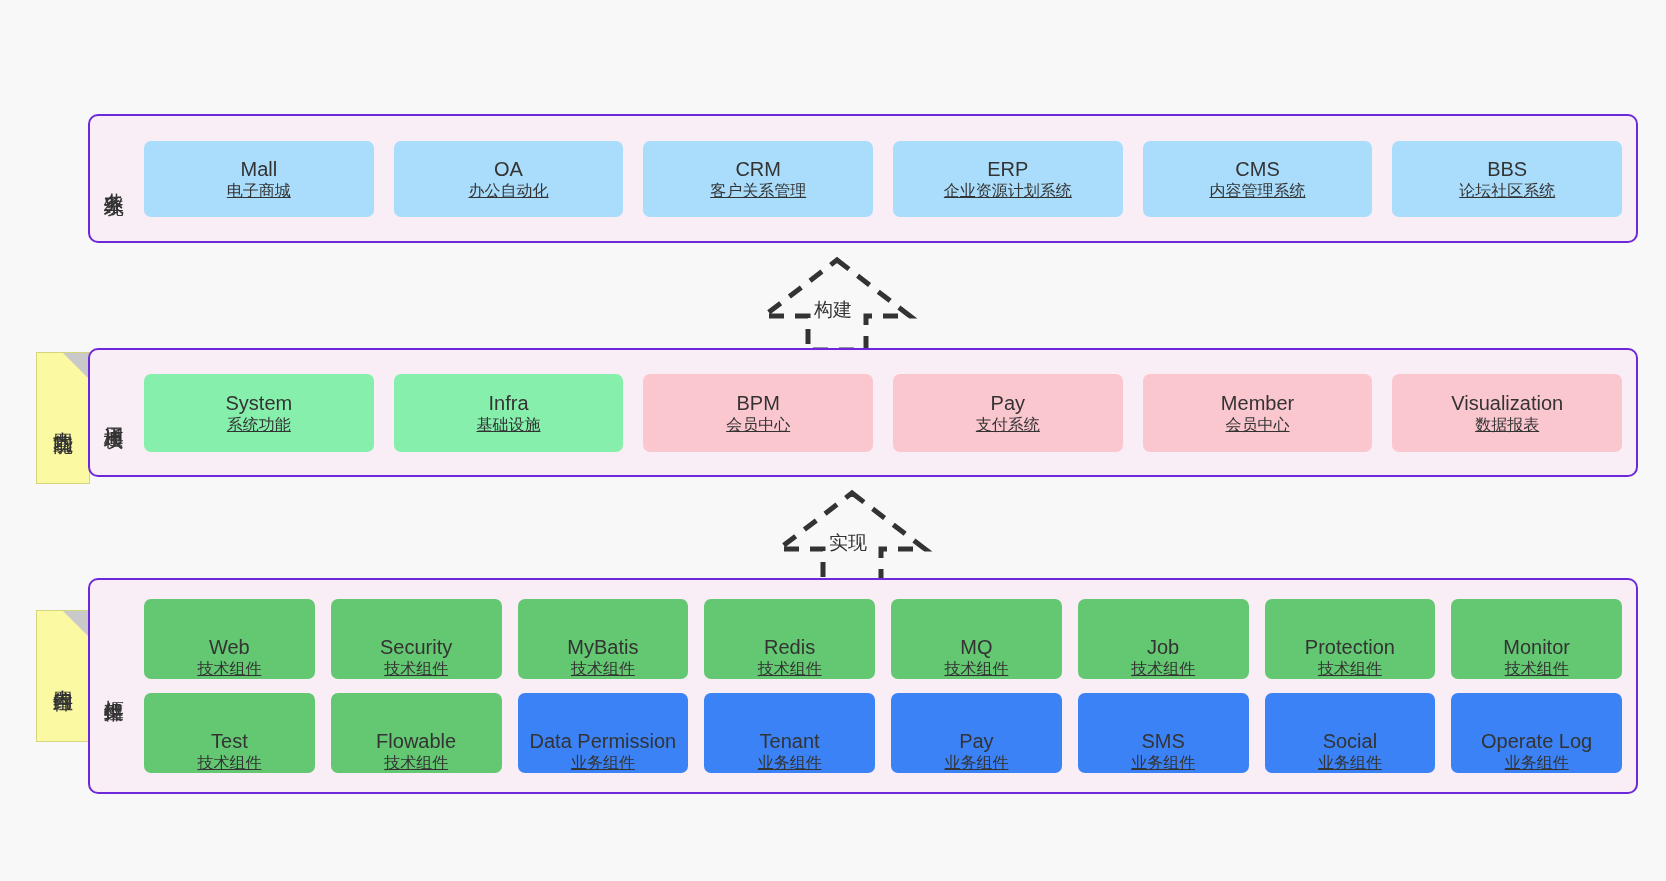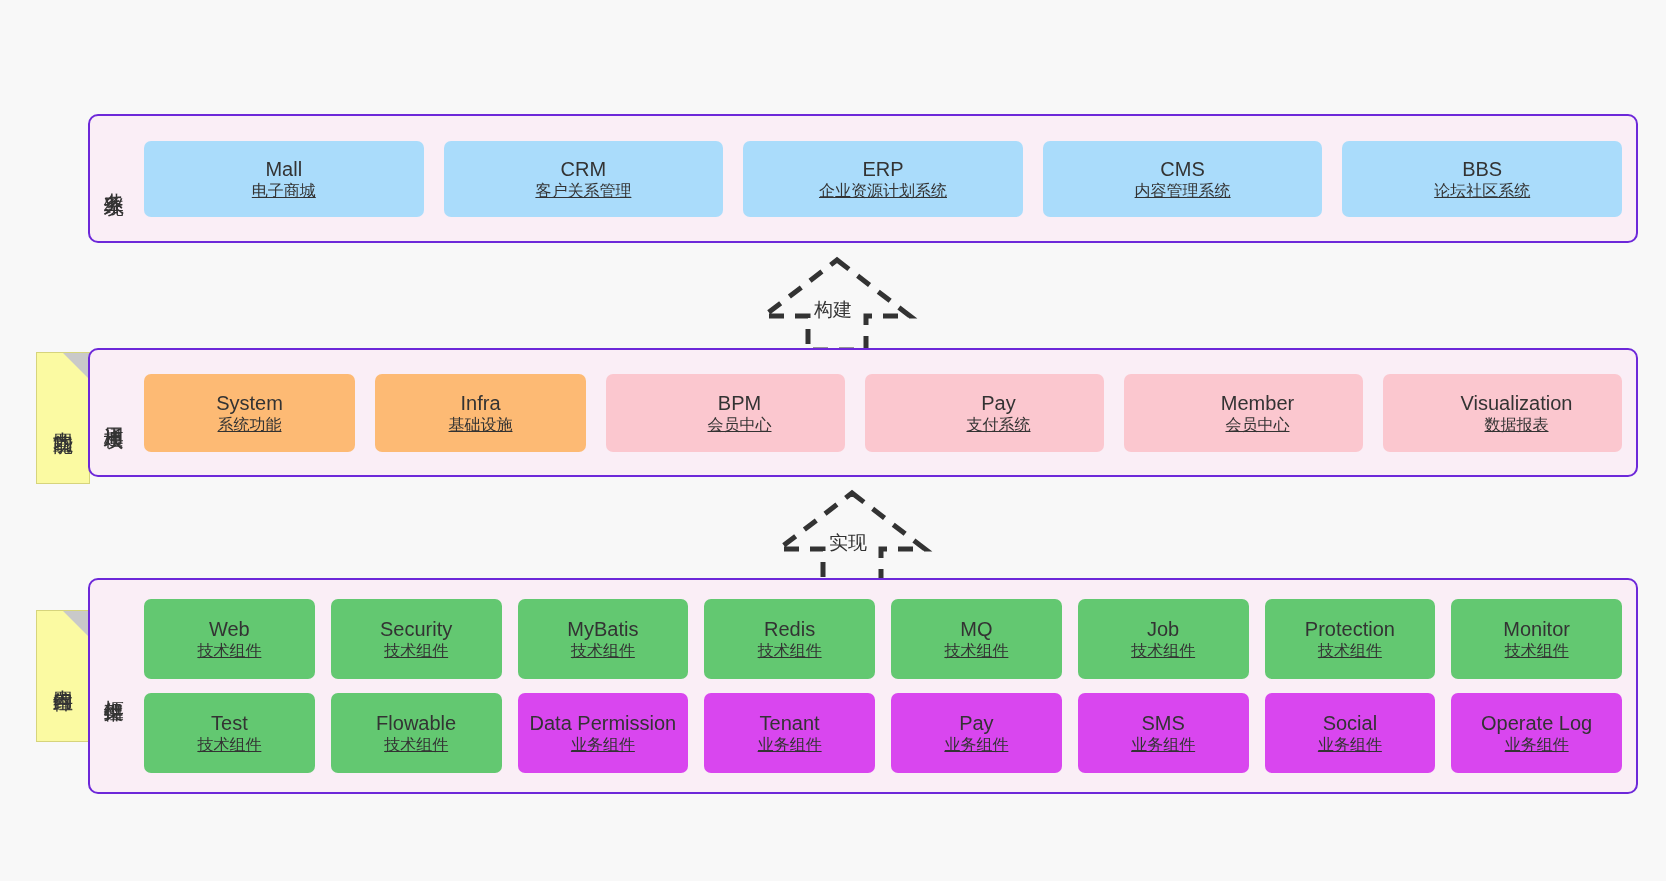--- a/index.html
+++ b/index.html
@@ -64,34 +64,34 @@
     justify-content: center;
     text-align: center;
     line-height: 1.22;
     user-select: none;
   }
   .node .en { font-size: 20px; }
   .node .cn { font-size: 16px; text-decoration: underline; }
 
   
   .c-blue        { background: #aadcfb; }
-  .c-red         { background: #fdba74; }
-  .c-pink        { background: #fbc7cf; padding-left: 28px; }
+  .c-red         { background: #86efac; }
+  .c-pink        { background: #fbc7cf; }
   .c-green       { background: #63c871; }
-  .c-lightgreen  { background: #d946ef; }
+  .c-lightgreen  { background: #3b82f6; }
 
   
   #layer-business { left: 88px;  top: 114px; width: 1550px; height: 129px; }
   #layer-business .node { height: 76px; }
 
   #layer-modules  { left: 88px;  top: 348px; width: 1550px; height: 129px; }
   #layer-modules .node { height: 78px; }
 
   #layer-framework{ left: 88px;  top: 578px; width: 1550px; height: 216px; }
-  #layer-framework .node { height: 80px; }
+  #layer-framework .node { height: 80px; justify-content: flex-end; }
 
   
   .note {
     position: absolute;
     box-sizing: border-box;
     background: #fbfaa2;
     border: 1px solid #d6d47c;
     display: flex;
     align-items: center;
     justify-content: center;
@@ -138,20 +138,24 @@
 
 <div class="layer" id="layer-business">
   <div class="layer-title">业务系统</div>
   <div class="layer-body">
     <div class="node-row">
       <div class="node c-blue">
         <span class="en">Mall</span>
         <span class="cn">电子商城</span>
       </div>
       <div class="node c-blue">
+        <span class="en">OA</span>
+        <span class="cn">办公自动化</span>
+      </div>
+      <div class="node c-blue">
         <span class="en">CRM</span>
         <span class="cn">客户关系管理</span>
       </div>
       <div class="node c-blue">
         <span class="en">ERP</span>
         <span class="cn">企业资源计划系统</span>
       </div>
       <div class="node c-blue">
         <span class="en">CMS</span>
         <span class="cn">内容管理系统</span>

